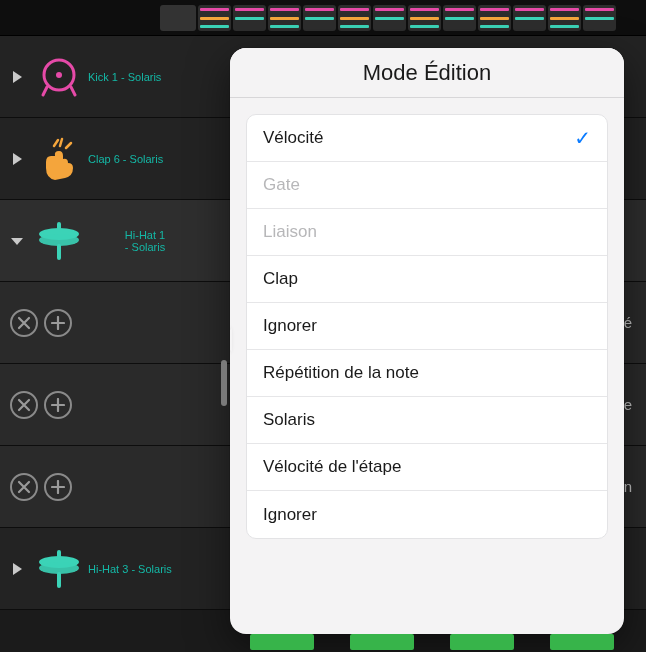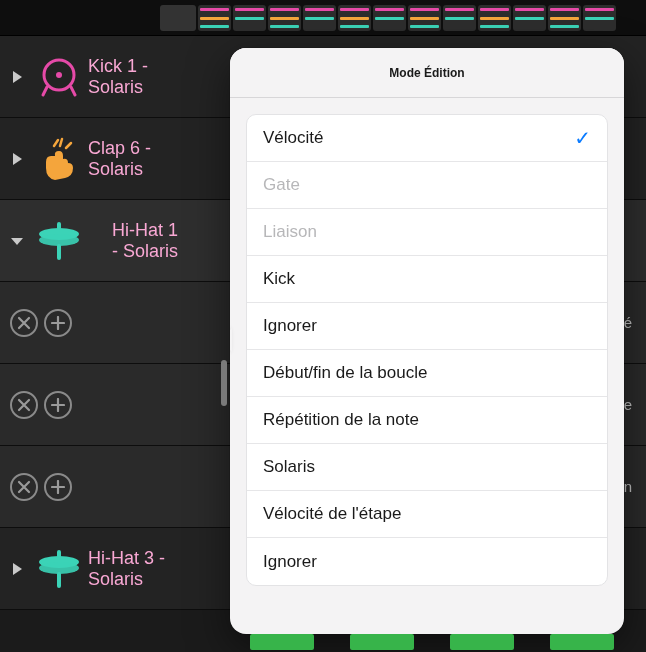--- a/index.html
+++ b/index.html
@@ -54,22 +54,22 @@
     color: #b7b7b7;
   }
   .avatar {
     width: 50px;
     height: 50px;
     display:flex; justify-content:center; align-items:center;
   }
   .track-label {
     flex: 0 0 auto;
     width: 120px;
-    font-size: 18px;
-    color: #f9a8d4;
+    font-size: 11px;
+    color: #14b8a6;
     text-align: left;
     padding-left: 4px;
   }
   .track-label.right { text-align: center; padding-right: 12px; }
 
   .sub-controls {
     display:flex; gap:6px; align-items:center;
     margin-left: 10px;
   }
   .circle-btn {
@@ -108,21 +108,21 @@
     left:-10px; top:280px;
     width:0;height:0;
     border-top:12px solid transparent;
     border-bottom:12px solid transparent;
     border-right:12px solid #f4f3f4;
     filter: drop-shadow(-2px 0 2px rgba(0,0,0,.2));
   }
   .popover-header {
     height: 50px;
     display:flex; align-items:center; justify-content:center;
-    font-size: 12px; font-weight: 700; color:#1a1a1a;
+    font-size: 22px; font-weight: 400; color:#1a1a1a;
     border-bottom: 1px solid #d7d6d8;
     background:#f4f3f4;
   }
   .popover-list {
     background: #fff;
     margin: 16px;
     border-radius: 10px;
     overflow:hidden;
     border: 1px solid #e3e3e5;
   }
@@ -334,27 +334,24 @@
           <span>Vélocité</span>
           <span class="checkmark">✓</span>
         </div>
         <div class="option disabled">
           <span>Gate</span>
         </div>
         <div class="option disabled">
           <span>Liaison</span>
         </div>
         <div class="option">
-          <span>Kick</span>
+          <span>Clap</span>
         </div>
         <div class="option">
           <span>Ignorer</span>
-        </div>
-        <div class="option">
-          <span>Début/fin de la boucle</span>
         </div>
         <div class="option">
           <span>Répétition de la note</span>
         </div>
         <div class="option">
           <span>Solaris</span>
         </div>
         <div class="option">
           <span>Vélocité de l'étape</span>
         </div>

